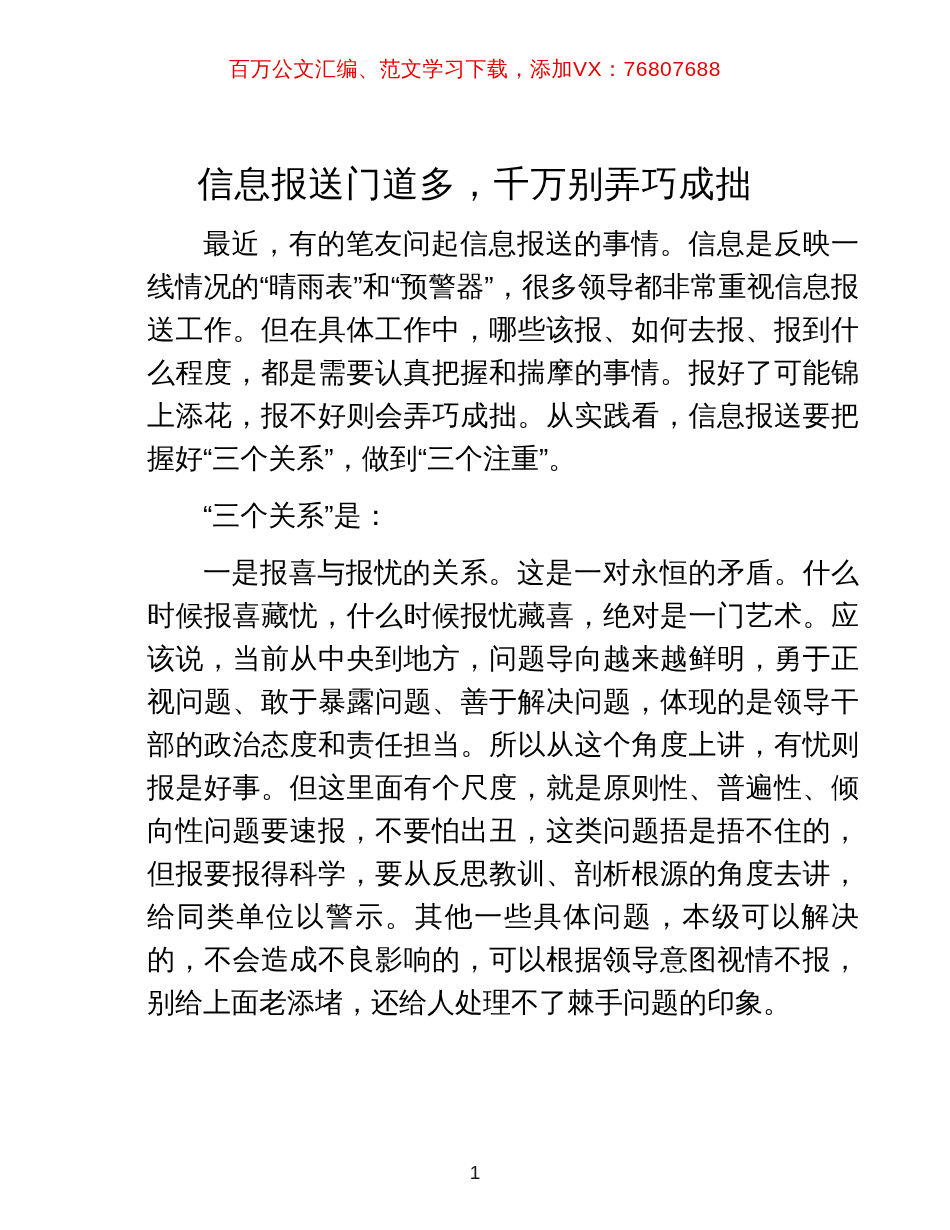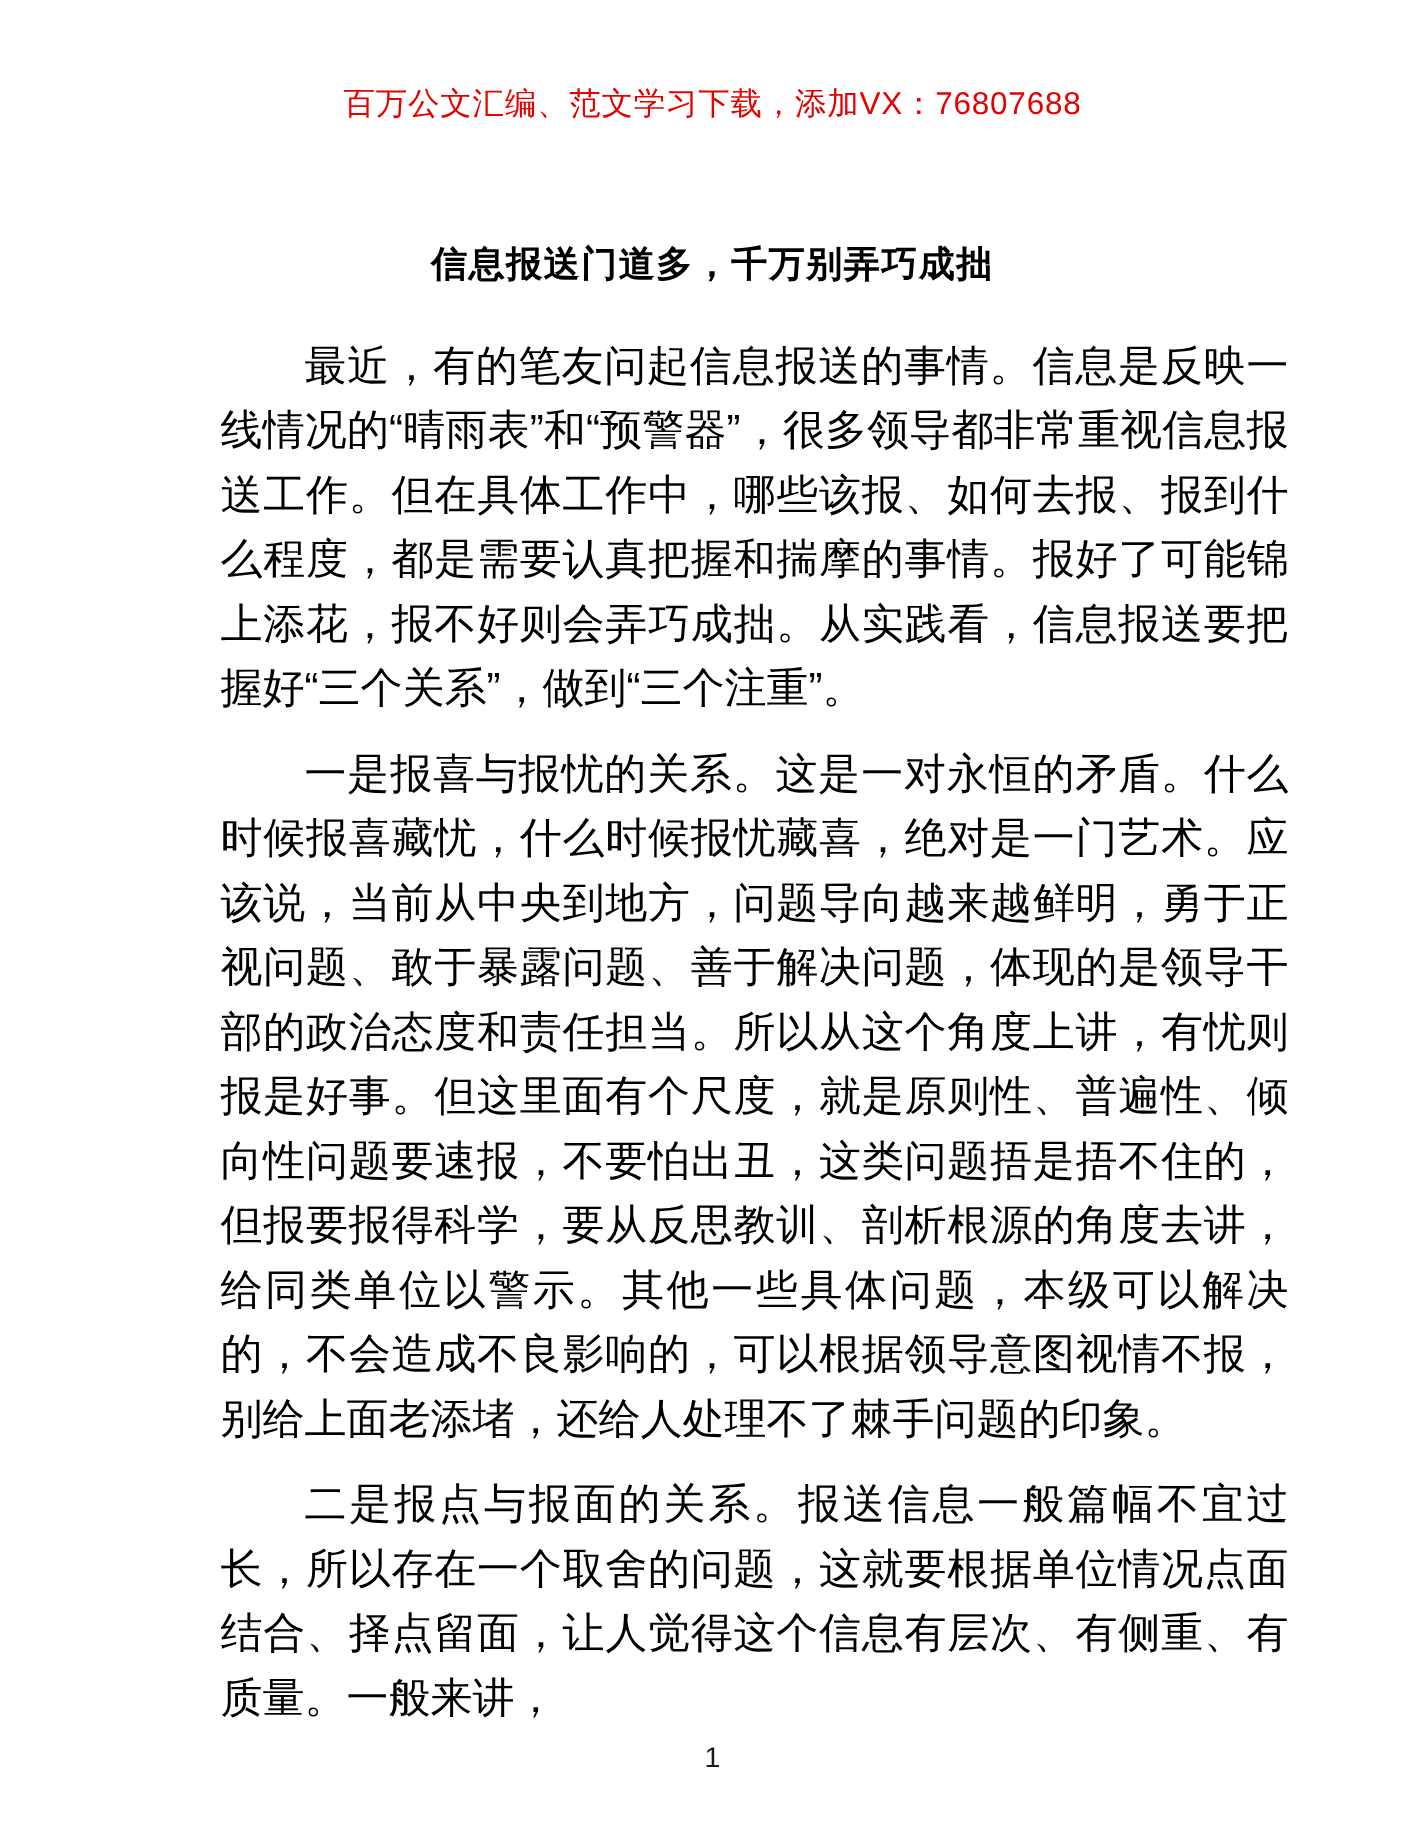--- a/index.html
+++ b/index.html
@@ -26,22 +26,22 @@
     letter-spacing: 0.5px;
     white-space: nowrap;
   }
   .doc-title {
     position: absolute;
     top: 160px;
     left: 0;
     right: 0;
     margin: 0;
     text-align: center;
-    font-size: 24px;
-    font-weight: bold;
+    font-size: 36px;
+    font-weight: normal;
     color: #000000;
     letter-spacing: 1px;
     white-space: nowrap;
   }
   .doc-body {
     position: absolute;
     top: 222px;
     left: 147px;
     width: 712px;
     color: #000000;
@@ -68,19 +68,19 @@
 <body>
 
 <div class="page">
 
   <div class="promo-header">百万公文汇编、范文学习下载，添加VX：76807688</div>
 
   <h1 class="doc-title">信息报送门道多，千万别弄巧成拙</h1>
 
   <div class="doc-body">
     <p>最近，有的笔友问起信息报送的事情。信息是反映一线情况的“晴雨表”和“预警器”，很多领导都非常重视信息报送工作。但在具体工作中，哪些该报、如何去报、报到什么程度，都是需要认真把握和揣摩的事情。报好了可能锦上添花，报不好则会弄巧成拙。从实践看，信息报送要把握好“三个关系”，做到“三个注重”。</p>
+    <p>“三个关系”是：</p>
     <p>一是报喜与报忧的关系。这是一对永恒的矛盾。什么时候报喜藏忧，什么时候报忧藏喜，绝对是一门艺术。应该说，当前从中央到地方，问题导向越来越鲜明，勇于正视问题、敢于暴露问题、善于解决问题，体现的是领导干部的政治态度和责任担当。所以从这个角度上讲，有忧则报是好事。但这里面有个尺度，就是原则性、普遍性、倾向性问题要速报，不要怕出丑，这类问题捂是捂不住的，但报要报得科学，要从反思教训、剖析根源的角度去讲，给同类单位以警示。其他一些具体问题，本级可以解决的，不会造成不良影响的，可以根据领导意图视情不报，别给上面老添堵，还给人处理不了棘手问题的印象。</p>
-    <p>二是报点与报面的关系。报送信息一般篇幅不宜过长，所以存在一个取舍的问题，这就要根据单位情况点面结合、择点留面，让人觉得这个信息有层次、有侧重、有质量。一般来讲，</p>
   </div>
 
   <div class="page-number">1</div>
 
 </div>
 
 </body></html>

